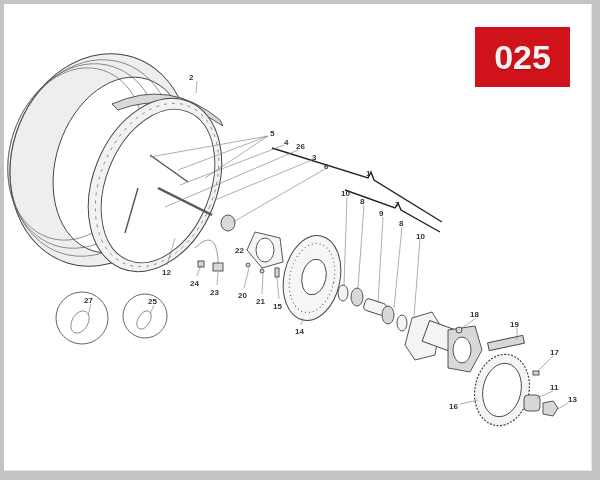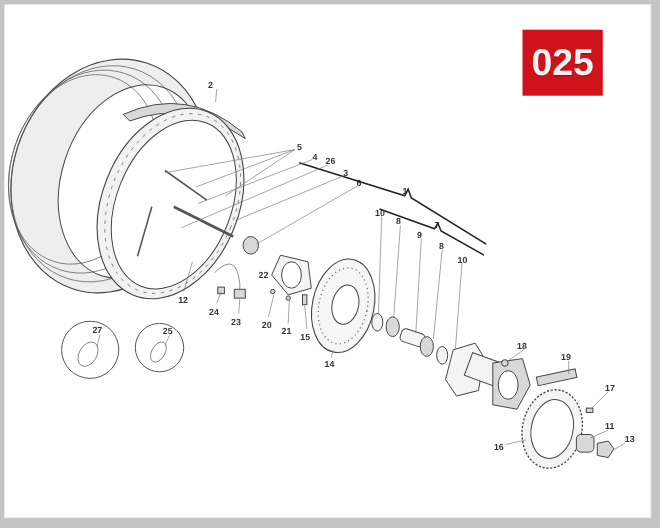--- a/index.html
+++ b/index.html
@@ -1,18 +1,18 @@
 <!DOCTYPE html>
 <html><head>
 <meta charset="utf-8">
 <style>
   html, body { margin: 0; padding: 0; }
   body { width: 600px; height: 480px; background: #c4c4c4; position: relative; overflow: hidden; font-family: "Liberation Sans", sans-serif; }
   .frame { position: absolute; left: 4px; top: 4px; width: 587px; height: 466px; background: #ffffff; border-right: 1px solid #e6e6e6; border-bottom: 1px solid #e6e6e6; }
-  .badge { position: absolute; left: 475px; top: 27px; width: 73px; height: 60px; background: #d0121b; color: #f2f2f2; display: flex; align-items: center; justify-content: center; font-size: 34px; font-weight: bold; letter-spacing: 0px; text-shadow: 0 1px 1px rgba(0,0,0,0.25); }
+  .badge { position: absolute; left: 475px; top: 27px; width: 95px; height: 60px; background: #d0121b; color: #f2f2f2; display: flex; align-items: center; justify-content: center; font-size: 34px; font-weight: bold; letter-spacing: 0px; text-shadow: 0 1px 1px rgba(0,0,0,0.25); }
   svg.diagram { position: absolute; left: 0; top: 0; width: 600px; height: 480px; }
   .lbl { font-family: "Liberation Sans", sans-serif; font-size: 8px; font-weight: bold; fill: #333333; }
   .ln { stroke: #777; stroke-width: 0.6; fill: none; }
   .part { stroke: #444; stroke-width: 0.9; fill: #f4f4f4; }
   .partd { stroke: #444; stroke-width: 0.9; fill: #d8d8d8; }
   .thin { stroke: #555; stroke-width: 0.6; fill: none; }
   .bracket { stroke: #222; stroke-width: 1.4; fill: none; }
 </style>
 </head>
 <body>

